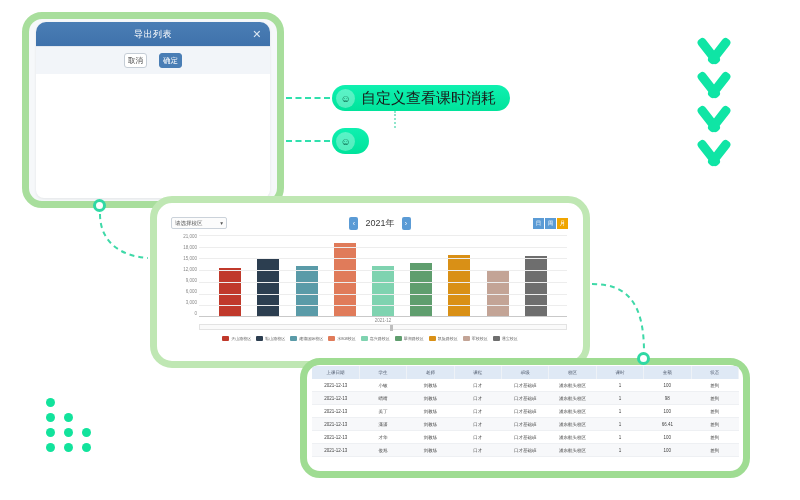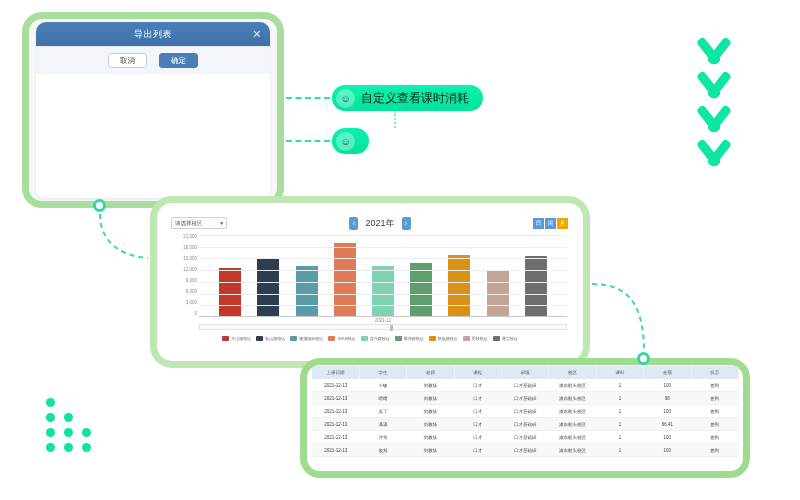--- a/index.html
+++ b/index.html
@@ -63,21 +63,21 @@
     content:''; position:absolute; left:0; right:0; top:0; height:2px; background:#c23b3b;
   }
   .sep { font-size: 8px; color: #333; }
   .dlg-foot {
     height: 28px;
     background: #f2f5f9;
     border-top: 1px solid #e2e7ee;
     display: flex; align-items: center; justify-content: center; gap: 12px;
   }
   .btn {
-    font-size: 7.5px; border-radius: 3px; padding: 3px 11px; cursor: pointer;
+    font-size: 7.5px; border-radius: 3px; padding: 3px 3px; cursor: pointer;
     line-height: 1;
   }
   .btn-cancel { background:#fff; border:1px solid #c5cdd6; color:#444; }
   .btn-ok { background:#4a7eb5; border:1px solid #4a7eb5; color:#fff; }
 
   
   .pill {
     position: absolute;
     height: 26px;
     background: linear-gradient(#0ff0b0,#00e39b);
@@ -86,21 +86,21 @@
     padding: 0 14px 0 4px;
   }
   .pill-1 { left: 332px; top: 85px; }
   .pill-2 { left: 332px; top: 128px; }
   .pill-ico {
     width: 19px; height: 19px; border-radius: 50%;
     background: rgba(255,255,255,.32);
     display:flex; align-items:center; justify-content:center;
     color:#0b6b4e; font-size: 10px; font-weight: bold;
   }
-  .pill-txt { font-size: 12px; color: #1a1a1a; white-space: nowrap; }
+  .pill-txt { font-size: 15px; color: #1a1a1a; white-space: nowrap; }
 
   .pill-connector {
     position: absolute; left: 286px; width: 44px; height: 2px;
     border-top: 2px dashed #2fe0ad;
   }
   .pc1 { top: 97px; }
   .pc2 { top: 140px; }
   .pill-vlink {
     position:absolute; left:394px; top:111px; width:0; height:17px;
     border-left: 2px dotted #8fe6cc;

